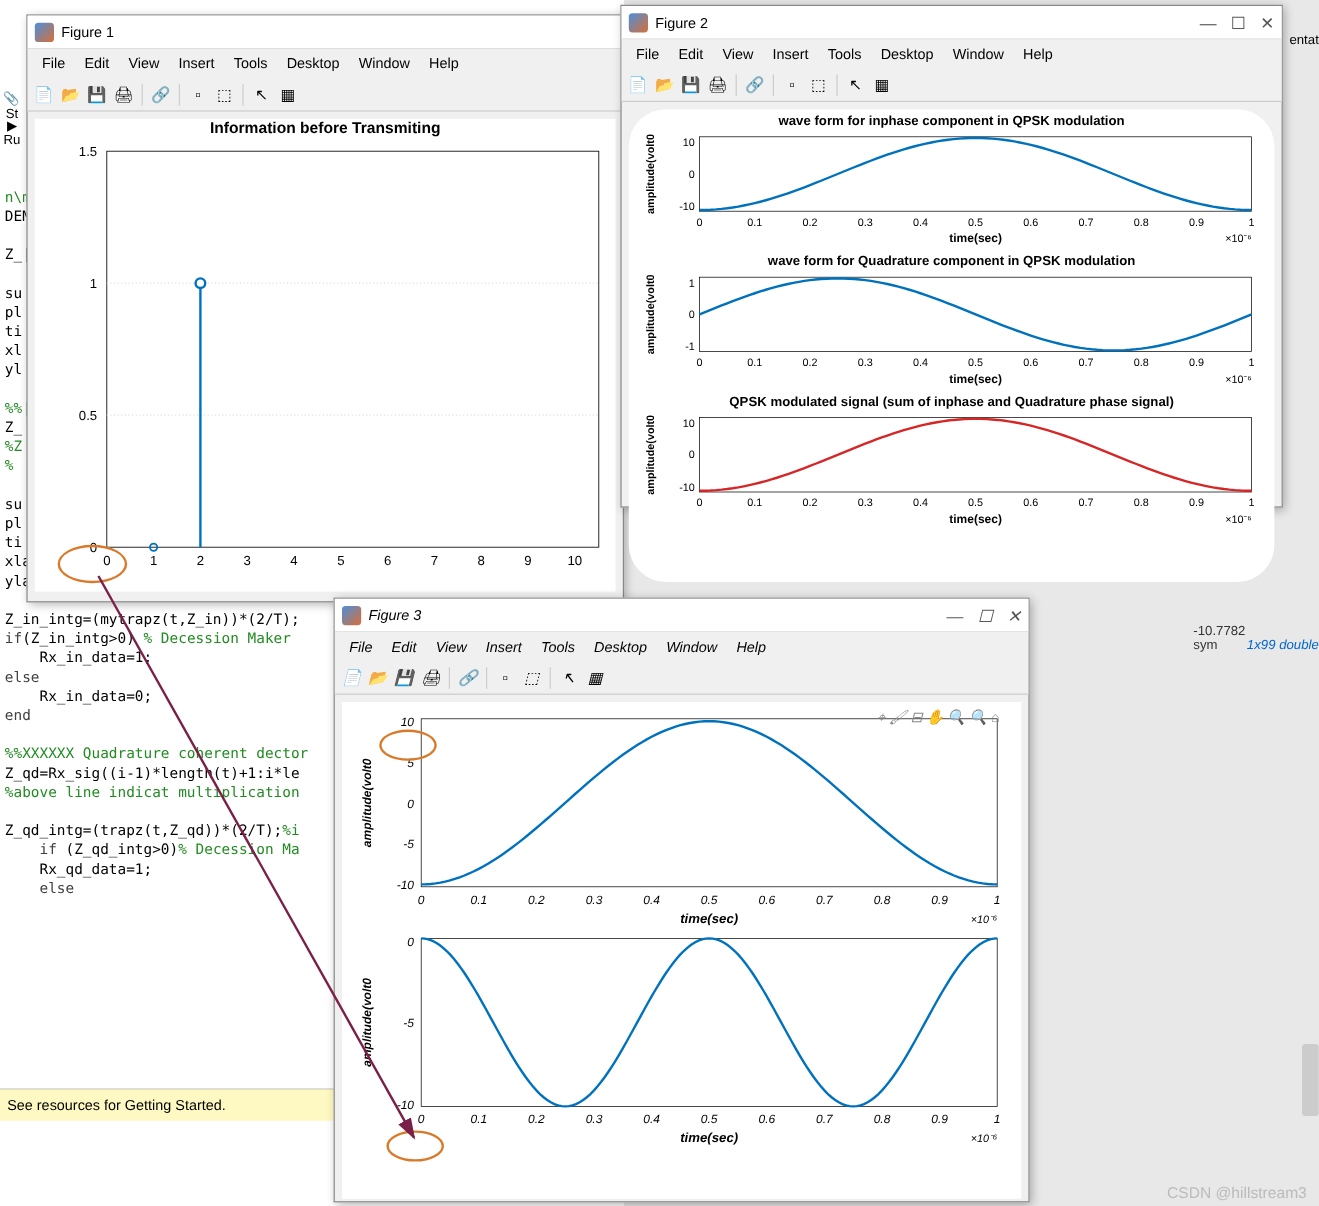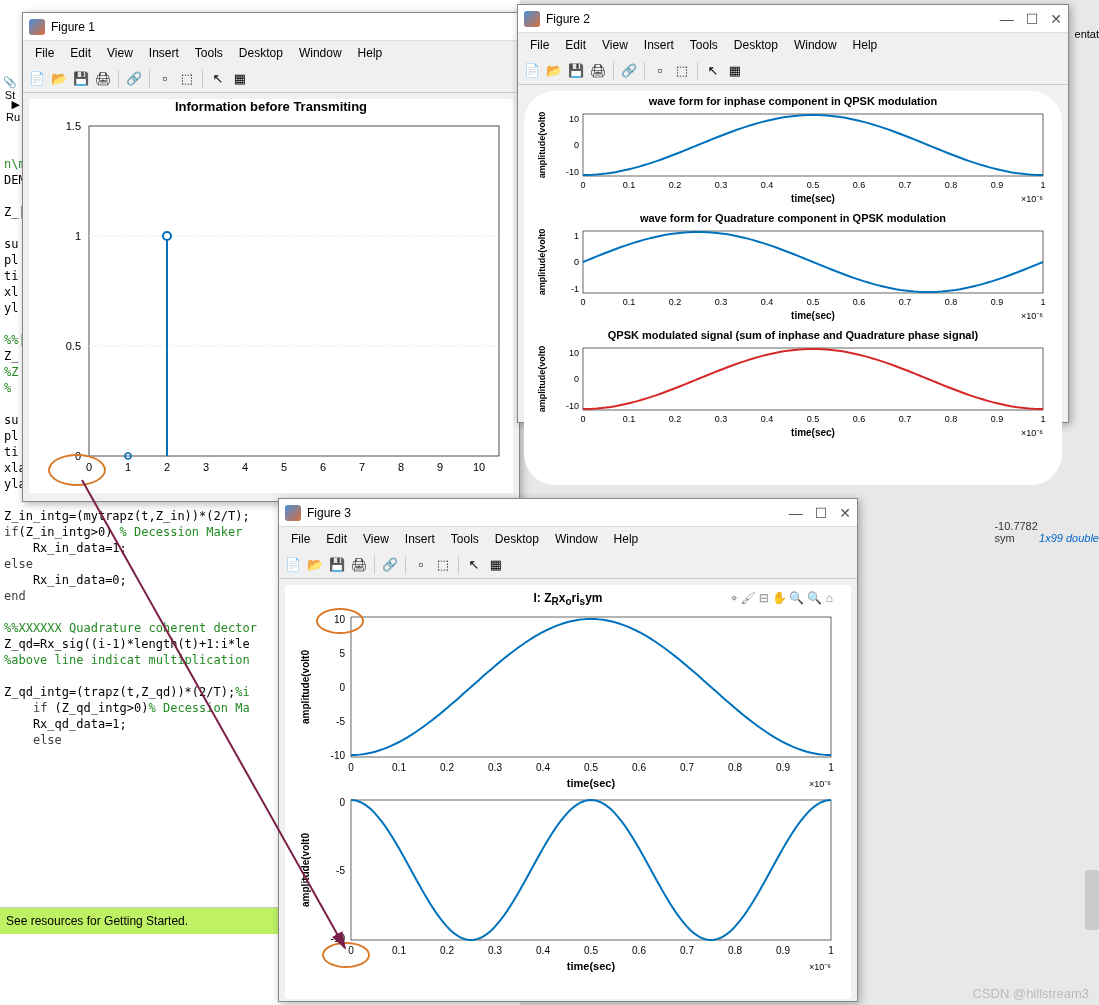--- a/index.html
+++ b/index.html
@@ -68,26 +68,26 @@
 <span class="cmt">%%XXXXXX Quadrature coherent dector</span>
 Z_qd=Rx_sig((i-1)*length(t)+1:i*le
 <span class="cmt">%above line indicat multiplication</span>
 
 Z_qd_intg=(trapz(t,Z_qd))*(2/T);<span class="cmt">%i</span>
     <span class="kw">if</span> (Z_qd_intg&gt;0)<span class="cmt">% Decession Ma</span>
     Rx_qd_data=1;
     <span class="kw">else</span>
 </div>
 
-<div style="position:absolute;left:0;top:907px;width:520px;background:#bef264;border-top:1px solid #ccc;padding:6px;font-size:12px;">
+<div style="position:absolute;left:0;top:907px;width:520px;background:#fef9c3;border-top:1px solid #ccc;padding:6px;font-size:12px;">
   <span>See resources for </span><a>Getting Started</a><span>.</span>
 </div>
 
 <div style="position:absolute;left:0;top:76px;width:20px;text-align:center;font-size:11px;">📎 <span>St</span></div>
-<div style="position:absolute;left:0;top:98px;width:20px;text-align:right;font-size:11px;">▶ <span>Ru</span></div>
+<div style="position:absolute;left:0;top:98px;width:20px;text-align:center;font-size:11px;">▶ <span>Ru</span></div>
 <div style="position:absolute;right:0;top:28px;font-size:11px;">entat</div>
 
 <div class="right-frag">
   <div>-10.7782</div>
   <div><span>sym</span>&nbsp;&nbsp;&nbsp;&nbsp;&nbsp;&nbsp;&nbsp;&nbsp;<span class="dbl">1x99 double</span></div>
 </div>
 
 <div class="fig-window" style="left:22px;top:12px;width:498px;height:490px;">
   <div class="titlebar">
     <div class="icon"></div>
@@ -275,21 +275,21 @@
             <text x="460" y="74">1</text>
         </g>
         <text x="230" y="88" font-size="10" font-weight="bold" text-anchor="middle">time(sec)</text>
         <text x="460" y="88" font-size="9" text-anchor="end">×10⁻⁶</text>
         <text x="-38" y="31" font-size="9" font-weight="bold" text-anchor="middle" transform="rotate(-90,-38,31)">amplitude(volt0</text>
       </g>
     </svg>
   </div>
 </div>
 
-<div class="fig-window" style="left:278px;top:498px;width:580px;height:504px;">
+<div class="fig-window" style="left:278px;top:498px;width:580px;height:504px;font-style:italic;">
   <div class="titlebar">
     <div class="icon"></div>
     <div class="title">Figure 3</div>
     <div class="winbtns">
       <span>—</span>
       <span>☐</span>
       <span>✕</span>
     </div>
   </div>
   <div class="menubar">
@@ -320,21 +320,20 @@
     
     <div style="position:absolute;right:18px;top:6px;display:flex;gap:3px;color:#888;font-size:12px;">
       <span>⌖</span>
       <span>🖌</span>
       <span>⊟</span>
       <span>✋</span>
       <span>🔍</span>
       <span>🔍</span>
       <span>⌂</span>
     </div>
-    <div class="chart-title" style="font-size:12px;">I: Z<sub>R</sub>x<sub>o</sub>ri<sub>s</sub>ym</div>
     <svg width="560" height="180">
       <g transform="translate(60,8)">
         <rect x="0" y="0" width="480" height="140" fill="none" stroke="#000" stroke-width="0.6"></rect>
         <path id="f3s1" fill="none" stroke="#0072bd" stroke-width="2" d="M0,138 4,137.90680836331103 8,137.62748888504257 12,137.16280716046936 16,136.5140368498988 20,135.68295618765666 24,134.67184310807045 28,133.4834690018097 32,132.12109111969687 36,130.58844364480902 40,128.88972745734185 44,127.02959862028884 48,125.01315561749642 52,122.84592537907402 56,120.53384813246281 60,118.08326112068524 64,115.50088123240236 68,112.79378659138895 72,109.96939715588817 76,107.03545438102185 80,104 84,100.87135398228918 88,97.65809172915442 92,94.36902056908042 96,91.01315561749642 100,87.5996950669714 104,84.13799497560763 108,80.6375436227357 112,77.10793550220043 116,73.5588450245202 120,70 124.00000000000001,66.44115497547982 128,62.89206449779957 132,59.36245637726429 136,55.86200502439238 140,52.40030493302858 144,48.98684438250358 148,45.63097943091958 152,42.34190827084559 156,39.12864601771082 160,36.000000000000014 164,32.96454561897816 168,30.030602844111833 172,27.206213408611063 176,24.499118767597665 180,21.91673887931477 184,19.466151867537185 188,17.154074620925982 192,14.986844382503584 196,12.97040137971117 200,11.110272542658166 204,9.411556355190989 208,7.878908880303136 212,6.516530998190291 216,5.3281568919295665 220,4.317043812343357 224,3.485963150101213 228,2.837192839530644 232,2.372511114957419 236,2.093191636688985 240,2 244,2.093191636688985 248.00000000000003,2.372511114957419 252,2.83719283953063 256,3.485963150101213 260,4.317043812343343 264,5.3281568919295665 268,6.516530998190284 272,7.878908880303129 276,9.411556355190967 280,11.110272542658173 284,12.970401379711163 288,14.986844382503563 292,17.154074620925968 296,19.466151867537192 300,21.916738879314757 304,24.499118767597622 308,27.20621340861107 312,30.03060284411182 316,32.964545618978164 320,35.99999999999997 324,39.12864601771081 328,42.34190827084559 332,45.63097943091955 336,48.98684438250356 340,52.40030493302859 344,55.86200502439233 348,59.36245637726429 352,62.89206449779951 356,66.44115497547985 360,69.99999999999999 364,73.55884502452012 368,77.10793550220046 372,80.63754362273569 376,84.13799497560764 380,87.59969506697138 384,91.01315561749641 388,94.36902056908042 392,97.65809172915439 396,100.87135398228918 400,104 404,107.03545438102182 408,109.96939715588816 412,112.79378659138891 416,115.50088123240238 420,118.08326112068522 424,120.53384813246277 428,122.84592537907403 432,125.01315561749641 436,127.02959862028884 440,128.8897274573418 444,130.58844364480902 448,132.12109111969687 452,133.4834690018097 456,134.67184310807045 460,135.68295618765666 464,136.5140368498988 468,137.16280716046936 472,137.62748888504257 476,137.90680836331103 480,138 "></path>
         <g font-size="10" text-anchor="end">
           <text x="-6" y="6">10</text>
             <text x="-6" y="40">5</text>
             <text x="-6" y="74">0</text>
             <text x="-6" y="108">-5</text>
             <text x="-6" y="142">-10</text>

